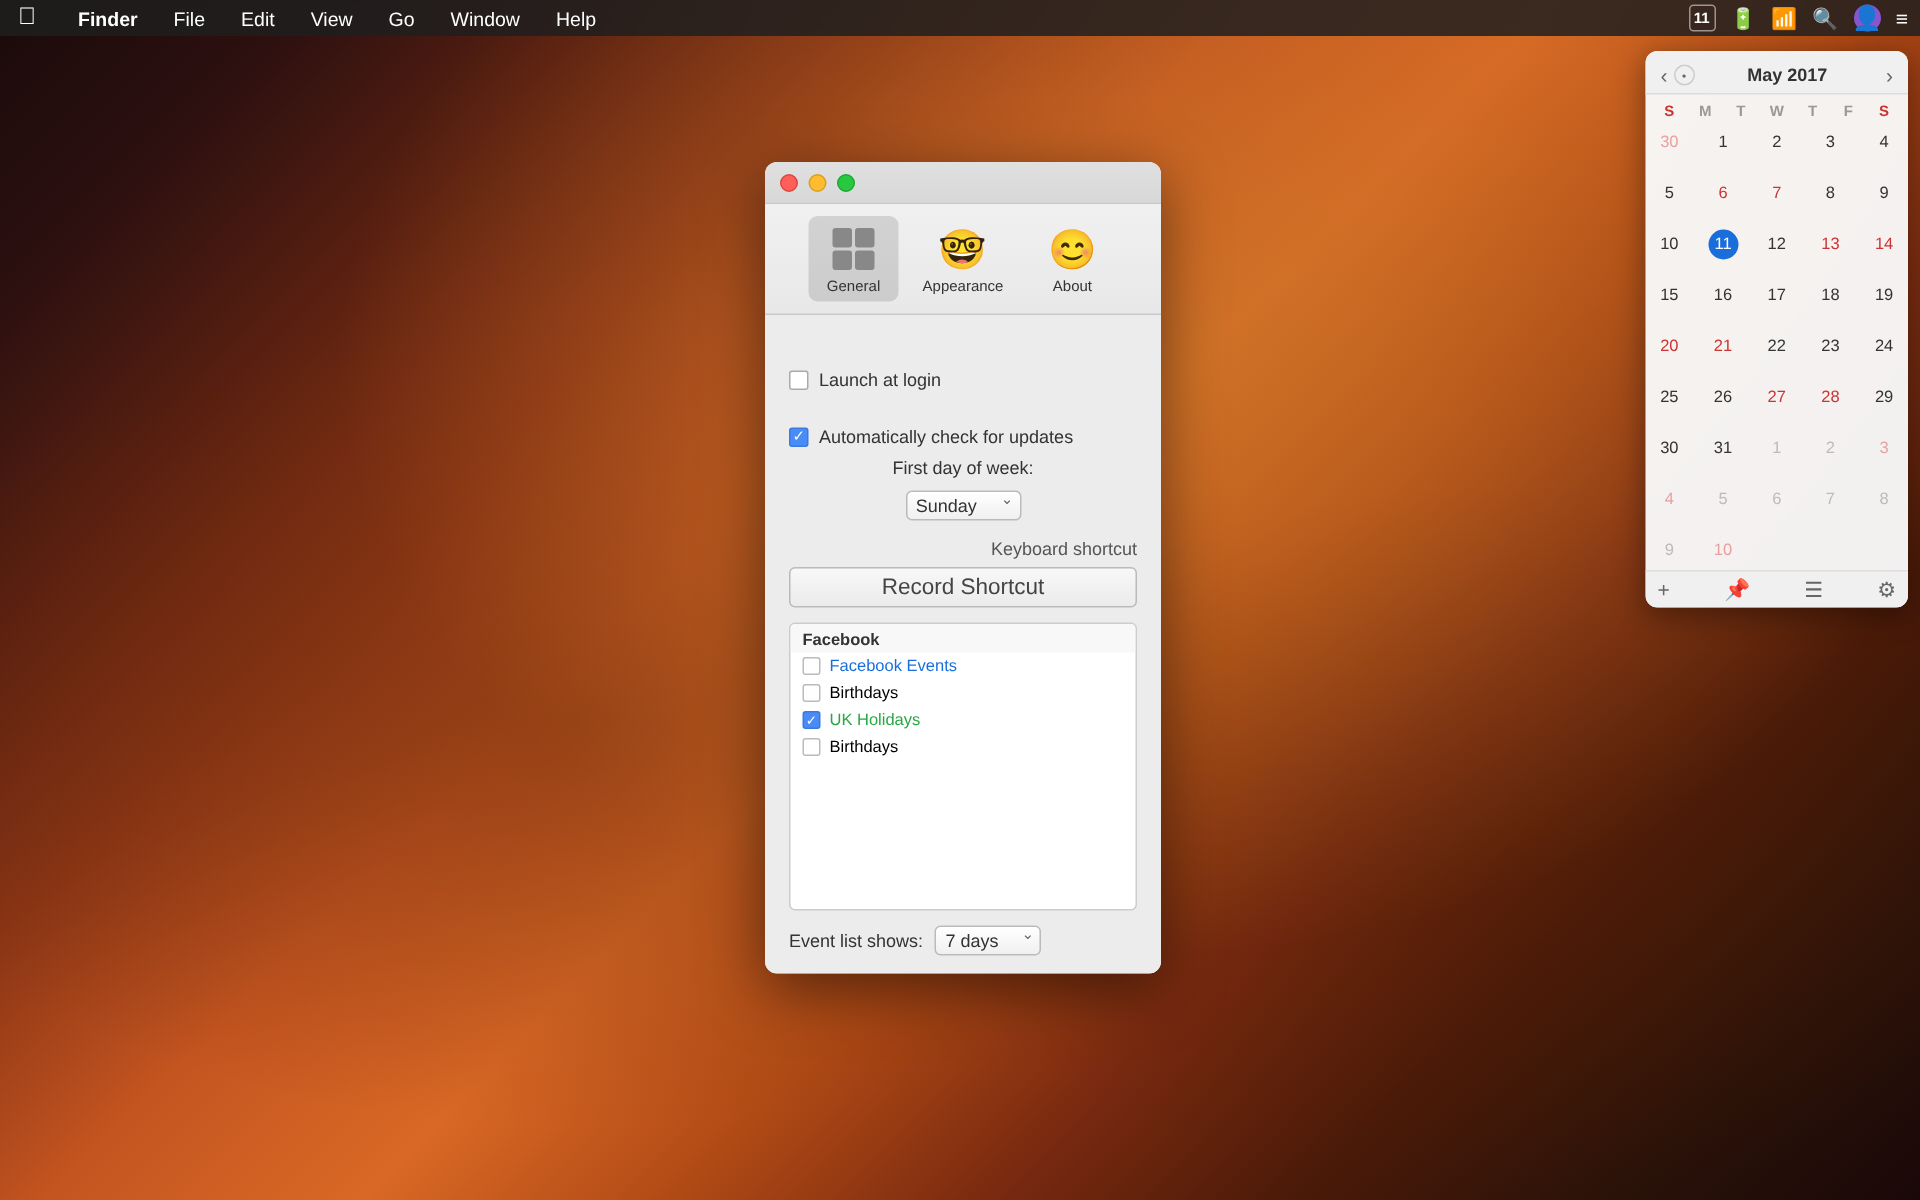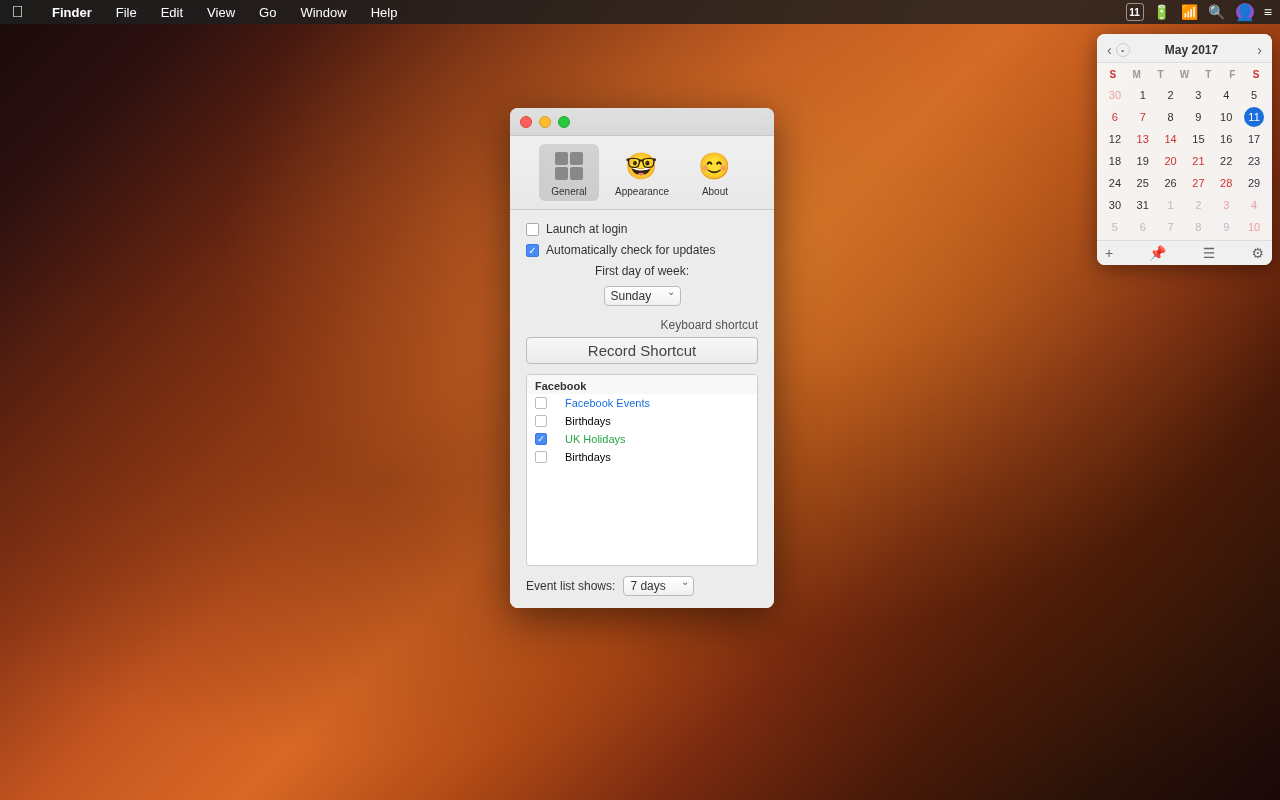--- a/index.html
+++ b/index.html
@@ -153,23 +153,23 @@
     }
     .cal-day-name {
       font-size: 10px;
       font-weight: 600;
       color: #999;
       padding: 2px 0;
     }
     .cal-day-name.weekend { color: #cc3333; }
     .cal-days {
       display: grid;
-      grid-template-columns: repeat(6, 1fr);
+      grid-template-columns: repeat(5, 1fr);
       text-align: center;
-      gap: 0;
+      gap: 12px;
     }
     .cal-day {
       font-size: 11px;
       padding: 2px 1px;
       border-radius: 50%;
       width: 20px;
       height: 20px;
       display: flex;
       align-items: center;
       justify-content: center;
@@ -267,20 +267,21 @@
       padding: 12px 16px;
       background: #ececec;
     }
 
     
     .pref-row {
       display: flex;
       align-items: center;
       gap: 7px;
       margin-bottom: 7px;
+      margin-top: 24px;
     }
     .pref-checkbox {
       width: 13px;
       height: 13px;
       border: 1px solid #aaa;
       background: #fff;
       border-radius: 2px;
       display: flex;
       align-items: center;
       justify-content: center;
@@ -377,21 +378,21 @@
     .calendar-section-header {
       font-size: 11px;
       font-weight: 600;
       color: #333;
       padding: 5px 8px 2px;
       background: #f8f8f8;
     }
     .calendar-item {
       display: flex;
       align-items: flex-start;
-      gap: 18px;
+      gap: 6px;
       padding: 3px 8px;
     }
     .cal-check {
       width: 12px;
       height: 12px;
       border: 1px solid #bbb;
       border-radius: 2px;
       display: flex;
       align-items: center;
       justify-content: center;

